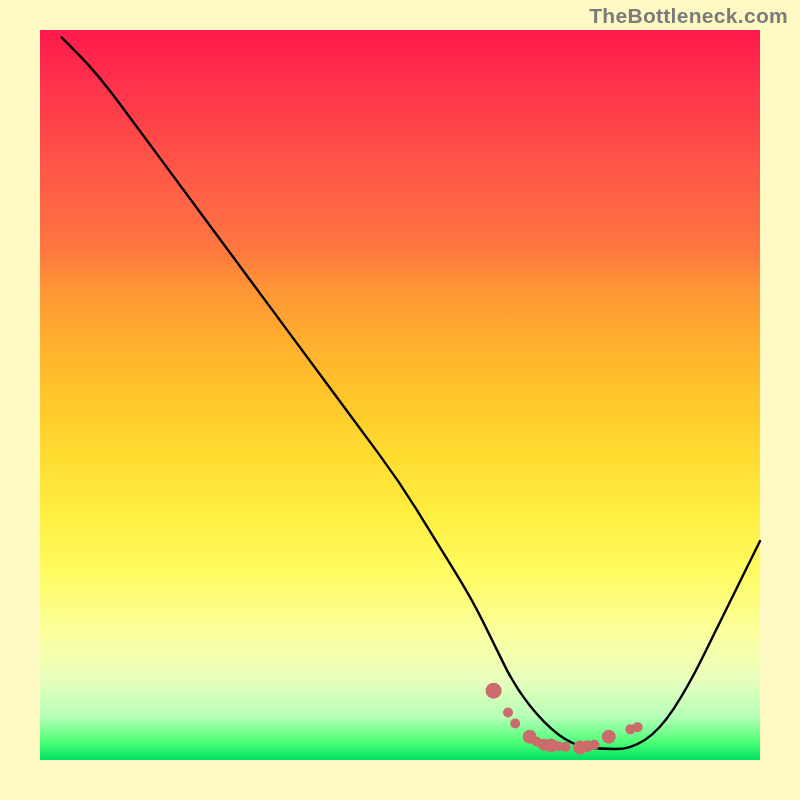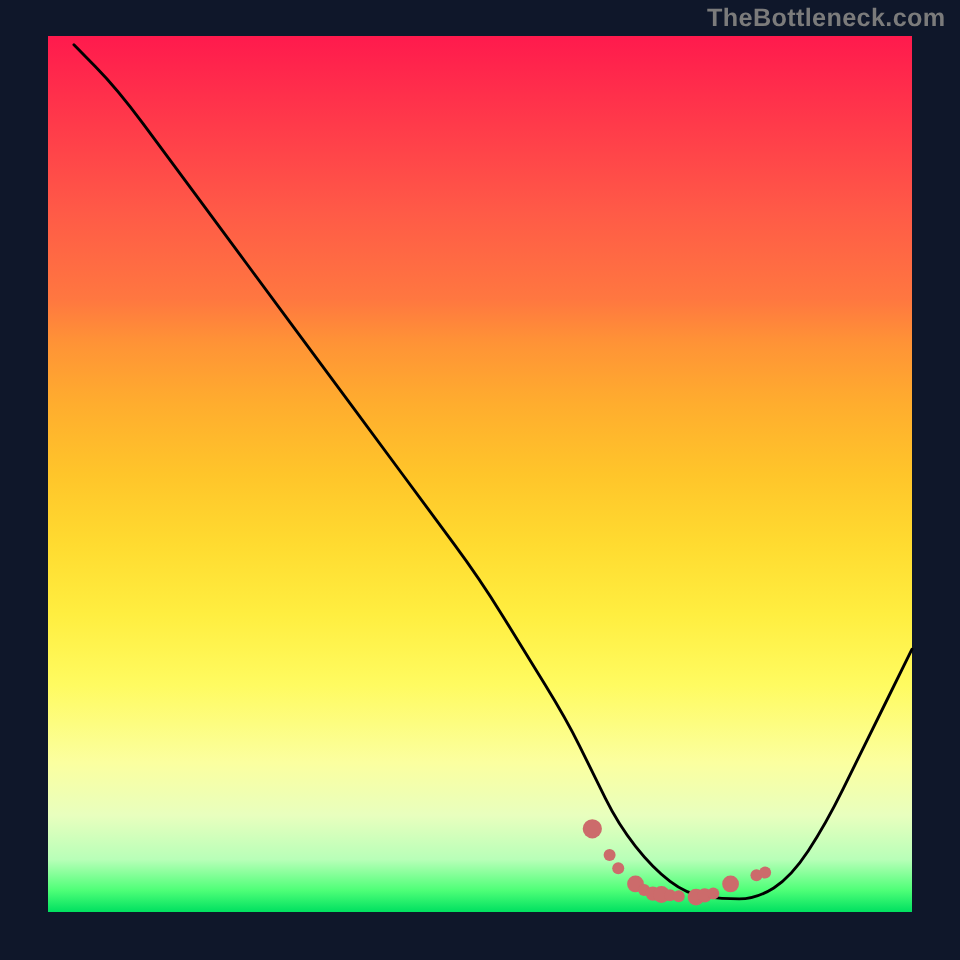--- a/index.html
+++ b/index.html
@@ -8,21 +8,21 @@
     width: 800px;
     height: 800px;
     background: #000;
     overflow: hidden;
     font-family: Arial, Helvetica, sans-serif;
   }
   .stage {
     position: relative;
     width: 800px;
     height: 800px;
-    background: #0f172a;
+    background: #fef9c3;
   }
   .plot {
     position: absolute;
     left: 40px;
     top: 30px;
     width: 720px;
     height: 730px;
     background: linear-gradient(
       to bottom,
       #ff1a4d 0%,

